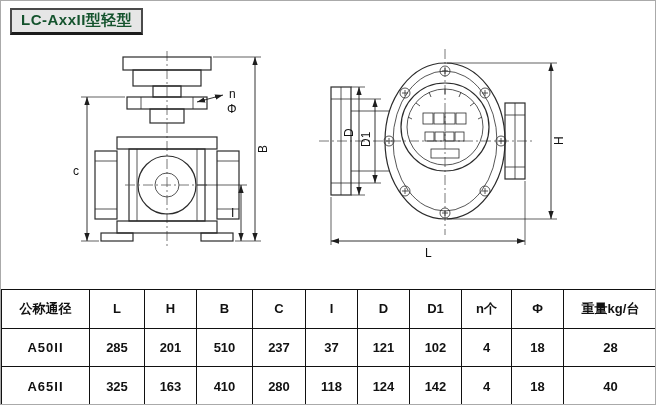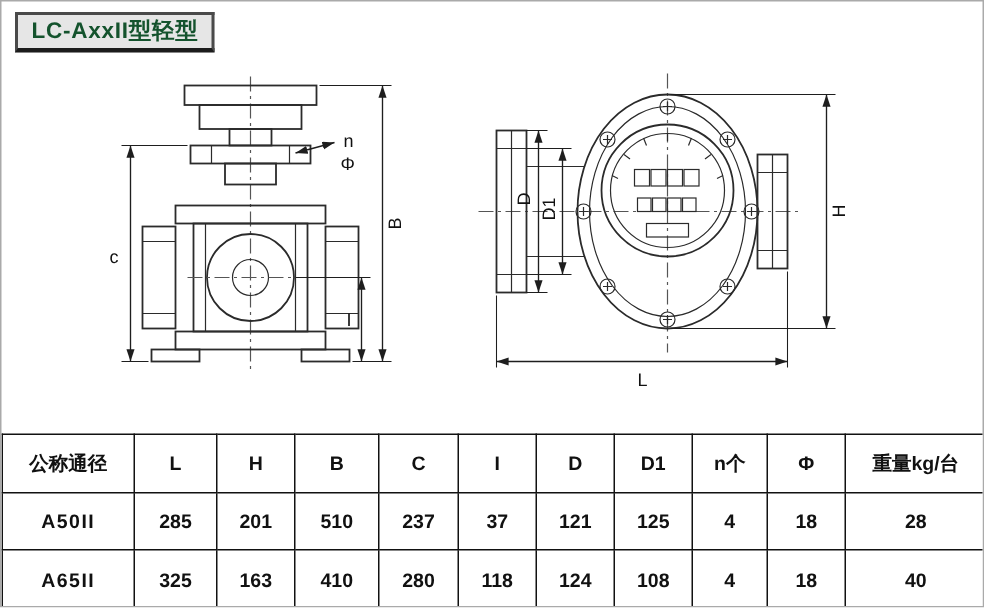--- a/index.html
+++ b/index.html
@@ -238,34 +238,34 @@
         <th>重量kg/台</th>
       </tr>
       <tr>
         <td class="model">A50II</td>
         <td>285</td>
         <td>201</td>
         <td>510</td>
         <td>237</td>
         <td>37</td>
         <td>121</td>
-        <td>125</td>
+        <td>102</td>
         <td>4</td>
         <td>18</td>
         <td>28</td>
       </tr>
       <tr>
         <td class="model">A65II</td>
         <td>325</td>
         <td>163</td>
         <td>410</td>
         <td>280</td>
         <td>118</td>
         <td>124</td>
-        <td>108</td>
+        <td>142</td>
         <td>4</td>
         <td>18</td>
         <td>40</td>
       </tr>
     </tbody>
   </table>
 
 </div>
 
 </body></html>

